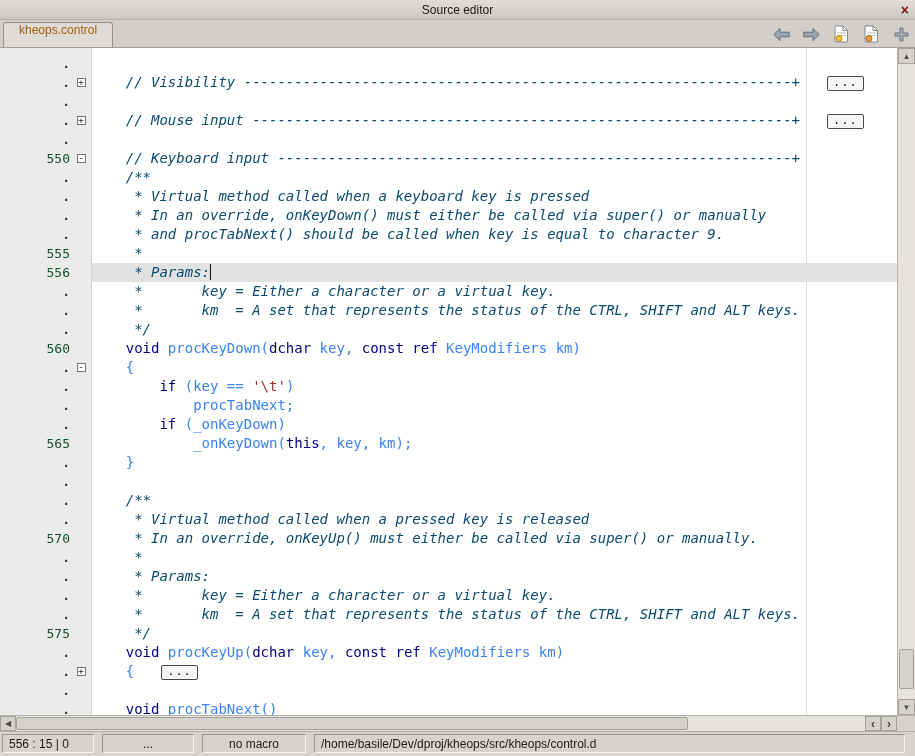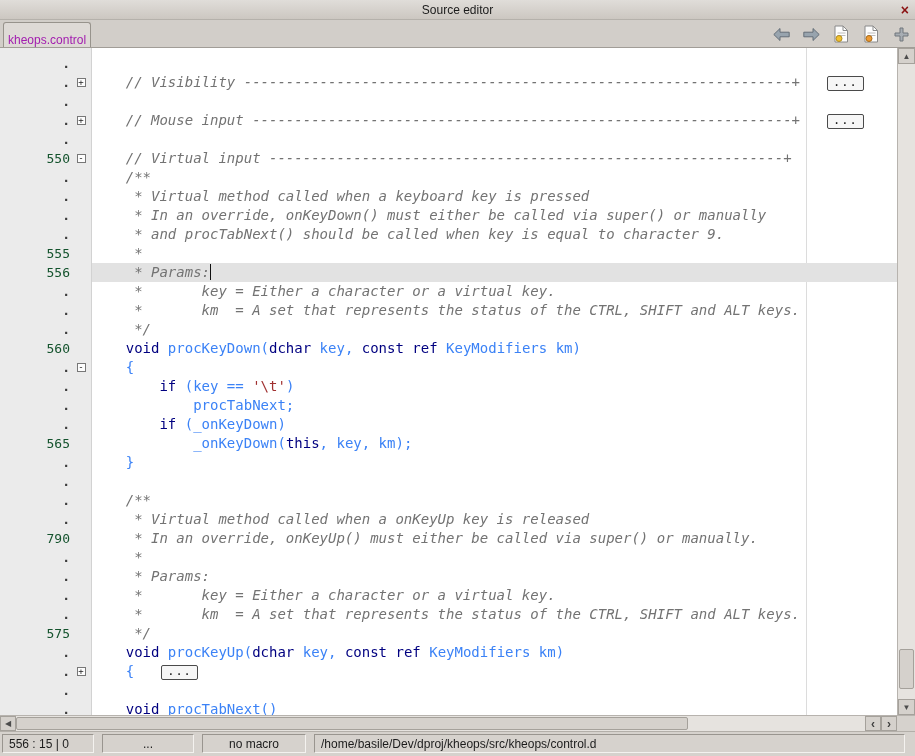--- a/index.html
+++ b/index.html
@@ -9,42 +9,42 @@
 
   
   .titlebar{height:20px;display:flex;align-items:center;position:relative;
             background:linear-gradient(#e0ddd9,#ccc7c1);border-bottom:1px solid #b5b1ab;}
   .title{flex:1;text-align:center;font-size:12px;color:#1b1b1b;}
   .close{position:absolute;right:6px;top:1px;color:#8b1212;font-weight:bold;font-size:14px;line-height:18px;cursor:default;}
 
   
   .tabbar{height:28px;background:#d2cec9;display:flex;align-items:flex-end;
           border-bottom:1px solid #a19d97;position:relative;}
-  .tab{height:25px;margin-left:3px;padding:0 4px;background:#dedad6;
+  .tab{height:25px;margin-left:3px;padding:0 15px;background:#dedad6;
        border:1px solid #97938c;border-bottom:none;border-radius:3px 3px 0 0;
-       display:flex;align-items:flex-end;font-size:12px;color:#a21caf;}
+       display:flex;align-items:flex-start;font-size:12px;color:#a16207;}
   .toolbar{position:absolute;right:3px;top:3px;display:flex;gap:8px;align-items:center;}
   .tbtn{width:22px;height:22px;display:flex;align-items:center;justify-content:center;border-radius:2px;}
 
   
   .editor{display:flex;height:667px;background:#fff;}
   .viewport{position:relative;width:897px;overflow:hidden;background:#ffffff;}
   .gutter-bg{position:absolute;left:0;top:0;bottom:0;width:92px;background:#ebebeb;border-right:1px solid #d2d2d2;}
   .ruler{position:absolute;left:806px;top:0;bottom:0;width:1px;background:#dcdcdc;z-index:1;}
   .rows{position:relative;z-index:2;padding-top:6px;}
   .row{display:flex;height:19px;line-height:19px;white-space:pre;
        font-family:"DejaVu Sans Mono",monospace;font-size:14px;}
   .gut{flex:none;width:70px;text-align:right;color:#14532d;font-size:13px;}
   .gut.dot{font-weight:bold;color:#3c3c3c;}
   .foldcol{flex:none;width:22px;display:flex;align-items:center;justify-content:center;}
   .foldbox{width:9px;height:9px;border:1px solid #777;background:#fdfdfd;color:#222;
            font-size:9px;line-height:7px;text-align:center;font-family:"DejaVu Sans Mono",monospace;}
   .code{flex:1;position:relative;}
   .row.current .code{background:#e2e2e2;}
-  .sg-com{color:#737373;font-style:italic;}
+  .sg-com{color:#0c4a6e;font-style:italic;}
   .sg-kw{color:#000080;font-weight:normal;}
   .sg-str{color:#a03030;}
   .sg-pln{color:#3b82f6;}
   .caret{display:inline-block;width:1px;height:16px;background:#101010;vertical-align:text-bottom;}
   .foldellipsis{display:inline-block;margin-left:27px;padding:0 5px;height:15px;line-height:10px;
                 border:1px solid #4a4a4a;border-radius:2px;background:#f6f6f6;color:#222;
                 font-size:12px;letter-spacing:1px;vertical-align:1px;}
 
   
   .vscroll{width:18px;background:#e6e3df;border-left:1px solid #b7b3ae;display:flex;flex-direction:column;}
@@ -125,41 +125,41 @@
   <div class="editor">
     <div class="viewport">
       <div class="gutter-bg"></div>
       <div class="ruler"></div>
       <div class="rows">
           <div class="row"><span class="gut dot">.</span><span class="foldcol"></span><span class="code"></span></div>
           <div class="row"><span class="gut dot">.</span><span class="foldcol"><span class="foldbox">+</span></span><span class="code"><span class="sg-com">    // Visibility -----------------------------------------------------------------+</span><span class="foldellipsis">...</span></span></div>
           <div class="row"><span class="gut dot">.</span><span class="foldcol"></span><span class="code"></span></div>
           <div class="row"><span class="gut dot">.</span><span class="foldcol"><span class="foldbox">+</span></span><span class="code"><span class="sg-com">    // Mouse input ----------------------------------------------------------------+</span><span class="foldellipsis">...</span></span></div>
           <div class="row"><span class="gut dot">.</span><span class="foldcol"></span><span class="code"></span></div>
-          <div class="row"><span class="gut">550</span><span class="foldcol"><span class="foldbox">-</span></span><span class="code"><span class="sg-com">    // Virtual input -------------------------------------------------------------+</span></span></div>
+          <div class="row"><span class="gut">550</span><span class="foldcol"><span class="foldbox">-</span></span><span class="code"><span class="sg-com">    // Keyboard input -------------------------------------------------------------+</span></span></div>
           <div class="row"><span class="gut dot">.</span><span class="foldcol"></span><span class="code"><span class="sg-com">    /**</span></span></div>
           <div class="row"><span class="gut dot">.</span><span class="foldcol"></span><span class="code"><span class="sg-com">     * Virtual method called when a keyboard key is pressed</span></span></div>
           <div class="row"><span class="gut dot">.</span><span class="foldcol"></span><span class="code"><span class="sg-com">     * In an override, onKeyDown() must either be called via super() or manually</span></span></div>
           <div class="row"><span class="gut dot">.</span><span class="foldcol"></span><span class="code"><span class="sg-com">     * and procTabNext() should be called when key is equal to character 9.</span></span></div>
           <div class="row"><span class="gut">555</span><span class="foldcol"></span><span class="code"><span class="sg-com">     *</span></span></div>
           <div class="row current"><span class="gut">556</span><span class="foldcol"></span><span class="code"><span class="sg-com">     * Params:</span><span class="caret"></span></span></div>
           <div class="row"><span class="gut dot">.</span><span class="foldcol"></span><span class="code"><span class="sg-com">     *       key = Either a character or a virtual key.</span></span></div>
           <div class="row"><span class="gut dot">.</span><span class="foldcol"></span><span class="code"><span class="sg-com">     *       km  = A set that represents the status of the CTRL, SHIFT and ALT keys.</span></span></div>
           <div class="row"><span class="gut dot">.</span><span class="foldcol"></span><span class="code"><span class="sg-com">     */</span></span></div>
           <div class="row"><span class="gut">560</span><span class="foldcol"></span><span class="code"><span class="sg-pln">    </span><span class="sg-kw">void</span><span class="sg-pln"> procKeyDown(</span><span class="sg-kw">dchar</span><span class="sg-pln"> key, </span><span class="sg-kw">const</span><span class="sg-pln"> </span><span class="sg-kw">ref</span><span class="sg-pln"> KeyModifiers km)</span></span></div>
           <div class="row"><span class="gut dot">.</span><span class="foldcol"><span class="foldbox">-</span></span><span class="code"><span class="sg-pln">    {</span></span></div>
           <div class="row"><span class="gut dot">.</span><span class="foldcol"></span><span class="code"><span class="sg-pln">        </span><span class="sg-kw">if</span><span class="sg-pln"> (key == </span><span class="sg-str">'\t'</span><span class="sg-pln">)</span></span></div>
           <div class="row"><span class="gut dot">.</span><span class="foldcol"></span><span class="code"><span class="sg-pln">            procTabNext;</span></span></div>
           <div class="row"><span class="gut dot">.</span><span class="foldcol"></span><span class="code"><span class="sg-pln">        </span><span class="sg-kw">if</span><span class="sg-pln"> (_onKeyDown)</span></span></div>
           <div class="row"><span class="gut">565</span><span class="foldcol"></span><span class="code"><span class="sg-pln">            _onKeyDown(</span><span class="sg-kw">this</span><span class="sg-pln">, key, km);</span></span></div>
           <div class="row"><span class="gut dot">.</span><span class="foldcol"></span><span class="code"><span class="sg-pln">    }</span></span></div>
           <div class="row"><span class="gut dot">.</span><span class="foldcol"></span><span class="code"></span></div>
           <div class="row"><span class="gut dot">.</span><span class="foldcol"></span><span class="code"><span class="sg-com">    /**</span></span></div>
-          <div class="row"><span class="gut dot">.</span><span class="foldcol"></span><span class="code"><span class="sg-com">     * Virtual method called when a onKeyUp key is released</span></span></div>
-          <div class="row"><span class="gut">790</span><span class="foldcol"></span><span class="code"><span class="sg-com">     * In an override, onKeyUp() must either be called via super() or manually.</span></span></div>
+          <div class="row"><span class="gut dot">.</span><span class="foldcol"></span><span class="code"><span class="sg-com">     * Virtual method called when a pressed key is released</span></span></div>
+          <div class="row"><span class="gut">570</span><span class="foldcol"></span><span class="code"><span class="sg-com">     * In an override, onKeyUp() must either be called via super() or manually.</span></span></div>
           <div class="row"><span class="gut dot">.</span><span class="foldcol"></span><span class="code"><span class="sg-com">     *</span></span></div>
           <div class="row"><span class="gut dot">.</span><span class="foldcol"></span><span class="code"><span class="sg-com">     * Params:</span></span></div>
           <div class="row"><span class="gut dot">.</span><span class="foldcol"></span><span class="code"><span class="sg-com">     *       key = Either a character or a virtual key.</span></span></div>
           <div class="row"><span class="gut dot">.</span><span class="foldcol"></span><span class="code"><span class="sg-com">     *       km  = A set that represents the status of the CTRL, SHIFT and ALT keys.</span></span></div>
           <div class="row"><span class="gut">575</span><span class="foldcol"></span><span class="code"><span class="sg-com">     */</span></span></div>
           <div class="row"><span class="gut dot">.</span><span class="foldcol"></span><span class="code"><span class="sg-pln">    </span><span class="sg-kw">void</span><span class="sg-pln"> procKeyUp(</span><span class="sg-kw">dchar</span><span class="sg-pln"> key, </span><span class="sg-kw">const</span><span class="sg-pln"> </span><span class="sg-kw">ref</span><span class="sg-pln"> KeyModifiers km)</span></span></div>
           <div class="row"><span class="gut dot">.</span><span class="foldcol"><span class="foldbox">+</span></span><span class="code"><span class="sg-pln">    {</span><span class="foldellipsis">...</span></span></div>
           <div class="row"><span class="gut dot">.</span><span class="foldcol"></span><span class="code"></span></div>
           <div class="row"><span class="gut dot">.</span><span class="foldcol"></span><span class="code"><span class="sg-pln">    </span><span class="sg-kw">void</span><span class="sg-pln"> procTabNext()</span></span></div>
         </div>

